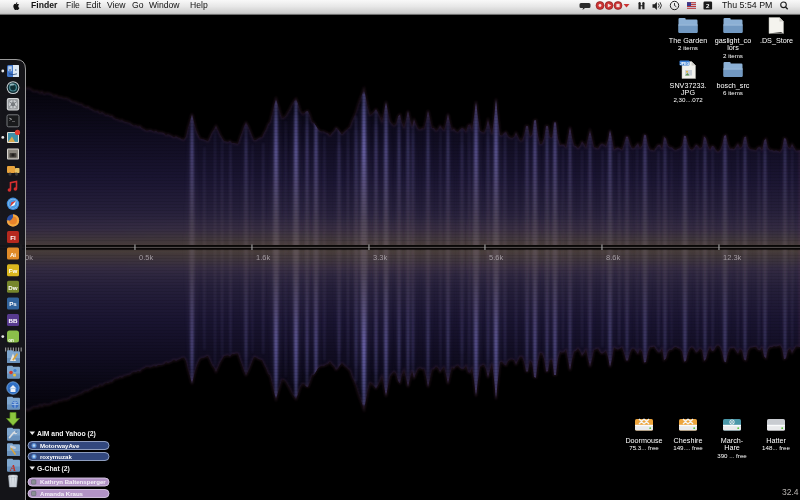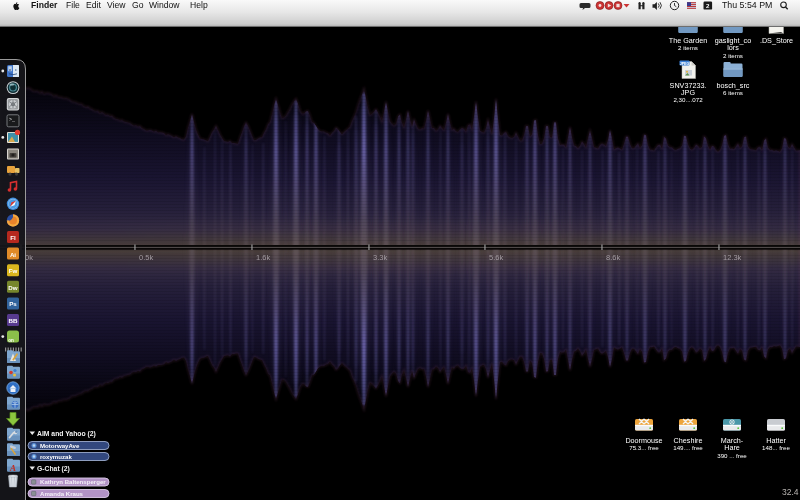--- a/index.html
+++ b/index.html
@@ -469,21 +469,21 @@
         <path d="M7,466.5 L20,466.5 L20,470.5 Q20,471.5 19,471.5 L8,471.5 Q7,471.5 7,470.5 Z" fill="#6a92bd"></path>
         <text x="13" y="471.0" font-size="9" font-style="italic" font-weight="bold" fill="#c42a1e" text-anchor="middle" font-family="Liberation Serif, serif">A</text>
         <path d="M8.5,476 L17.5,476 L16.5,487 L9.5,487 Z" fill="#dde2e8" stroke="#9aa2ac" stroke-width="0.6"></path>
         <path d="M9.5,477 L10.2,486 M11.5,477 L12,486 M14.5,477 L14,486 M16.5,477 L15.8,486" stroke="#aab2bc" stroke-width="0.5"></path>
         <ellipse cx="13" cy="476" rx="4.5" ry="1.1" fill="#eef1f5" stroke="#9aa2ac" stroke-width="0.5"></ellipse>
         <circle cx="2.8" cy="71" r="1.4" fill="#e8e8e8"></circle>
         <circle cx="2.8" cy="137.4" r="1.4" fill="#e8e8e8"></circle>
         <circle cx="2.8" cy="336.6" r="1.4" fill="#e8e8e8"></circle>
       </g>
     </svg>
-<div style="position:absolute;left:0;top:0;width:800px;height:27px;
+<div style="position:absolute;left:0;top:0;width:800px;height:15px;
 background:linear-gradient(#f9f9f9,#e8e8e8 45%,#cdcdcd 92%,#b8b8b8);border-bottom:1px solid #6e6e6e;z-index:9">
 <svg width="800" height="11" style="position:absolute;left:0;top:0">
 <g transform="translate(11,1) scale(0.095)">
           <path d="M52,25 q5,-9 14,-11 q2,9 -4,15 q-5,6 -10,-4z M31,34 q9,-6 19,-2.5 q4,1.5 8,1.5 q4,0 9,-1.5 q11,-3.5 19,4.5 q-10,6 -10,18 q0,13 12,19 q-3,9 -8,15 q-6,8.5 -13,6 q-4,-1.5 -8.5,-1.5 q-4.5,0 -9,1.8 q-6.5,2.5 -12,-5.5 q-11,-15.5 -13,-32 q-1.5,-16 8.5,-23.3z" fill="#111"></path>
         </g>
 <text x="31" y="8.2" font-size="8.6" font-weight="bold" fill="#111" font-family="Liberation Sans, sans-serif">Finder</text>
 <text x="66" y="8.2" font-size="8.6" fill="#111" font-family="Liberation Sans, sans-serif">File</text>
 <text x="86" y="8.2" font-size="8.6" fill="#111" font-family="Liberation Sans, sans-serif">Edit</text>
 <text x="107" y="8.2" font-size="8.6" fill="#111" font-family="Liberation Sans, sans-serif">View</text>
 <text x="132" y="8.2" font-size="8.6" fill="#111" font-family="Liberation Sans, sans-serif">Go</text>

